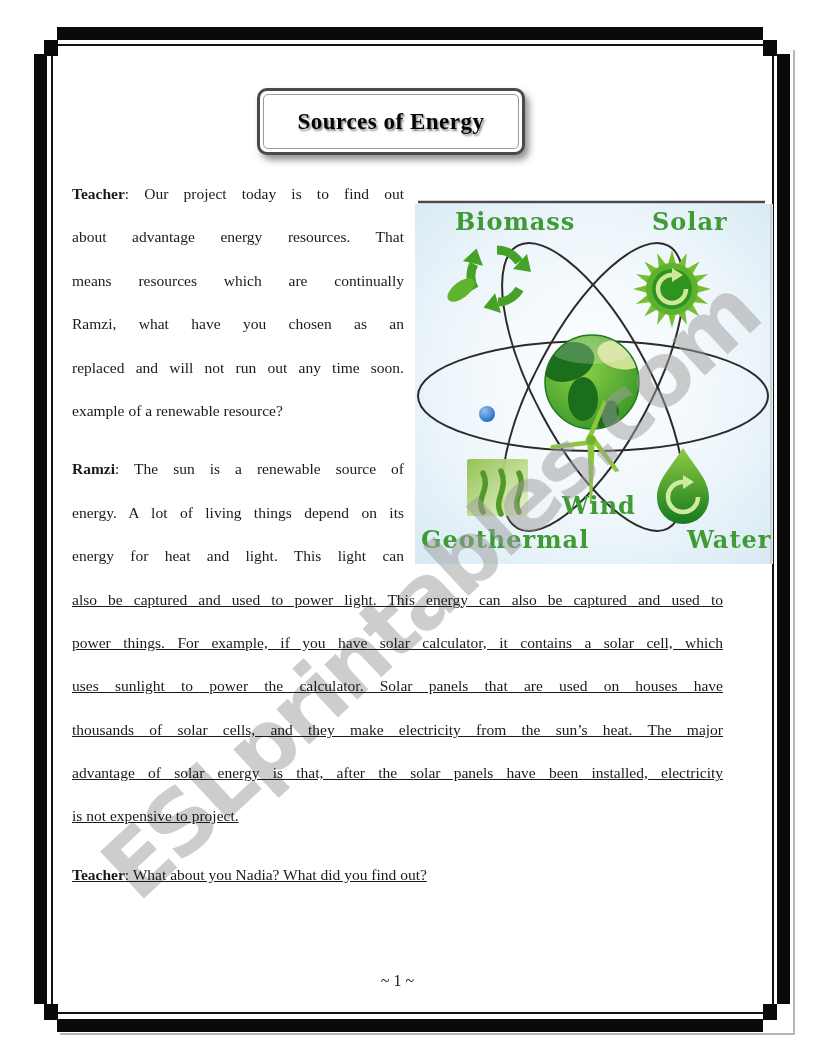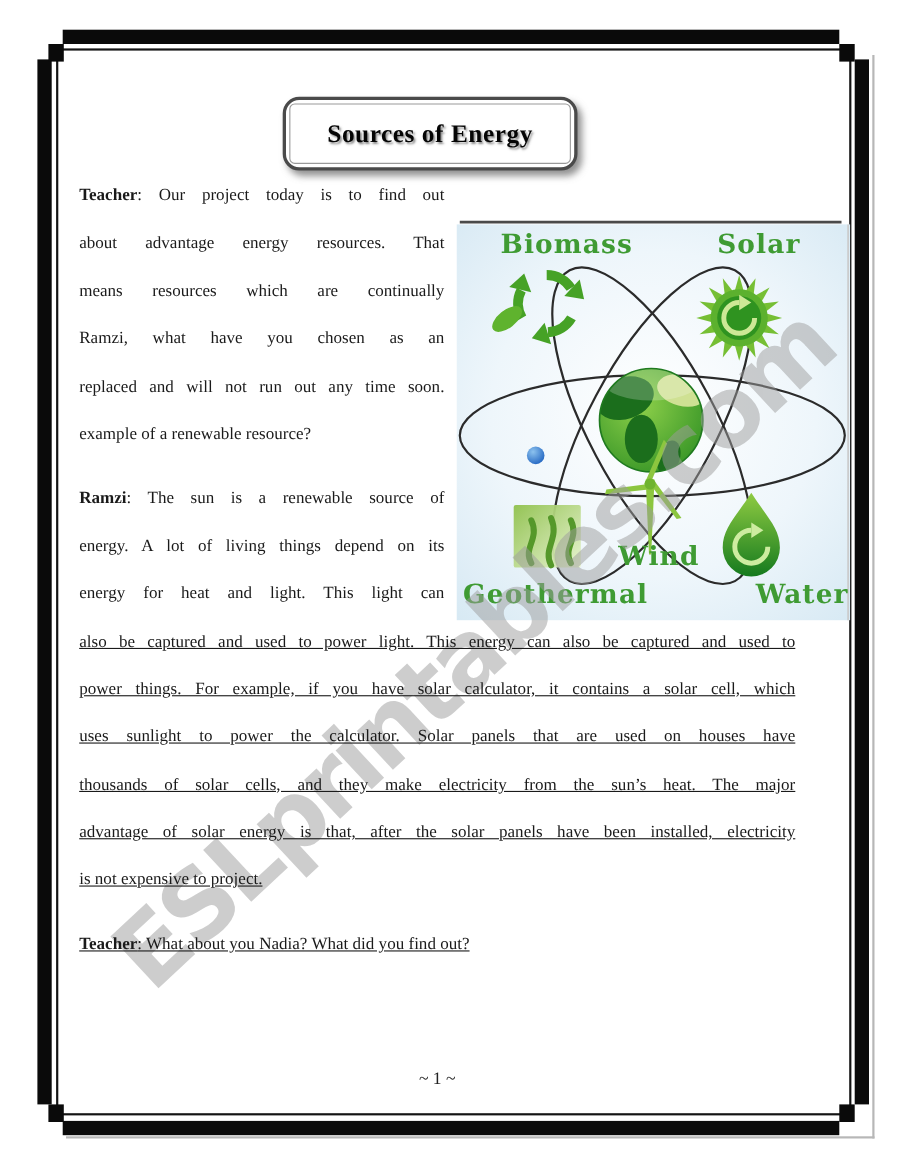--- a/index.html
+++ b/index.html
@@ -15,35 +15,35 @@
     border:2px solid #141414;
   }
   #frame-shadow {
     position:absolute; left:60px; top:50px; width:733px; height:983px;
     border-right:2px solid #b7b7b7; border-bottom:2px solid #b7b7b7;
   }
 
   
   #title-box {
     position:absolute; left:257px; top:88px; width:262px; height:61px;
-    background:#fff; border:3px solid #4a4a4a; border-radius:15px;
+    background:#fff; border:3px solid #4a4a4a; border-radius:10px;
     box-shadow:4px 5px 7px rgba(110,110,110,.75);
     display:flex; align-items:center; justify-content:center; z-index:6;
   }
   #title-box::before {
     content:""; position:absolute; inset:3px; border:1px solid #9a9a9a; border-radius:5px;
   }
   #page-title {
     font-size:23px; font-weight:bold; color:#050505; letter-spacing:.5px;
     text-shadow:1.5px 1.5px 2px rgba(40,40,40,.55);
   }
 
   
   #dialogue {
-    position:absolute; left:72px; top:156px; width:651px; z-index:3;
+    position:absolute; left:72px; top:172px; width:651px; z-index:3;
     font-size:15.5px;
   }
   .para + .para { margin-top:15px; }
   .line { height:43.4px; line-height:43.4px; }
   .line.narrow { width:332px; }
   .line.full   { width:651px;text-decoration:underline; }
   .line.just   { text-align:justify; text-align-last:justify; }
   .line b { font-weight:bold; }
 
   

